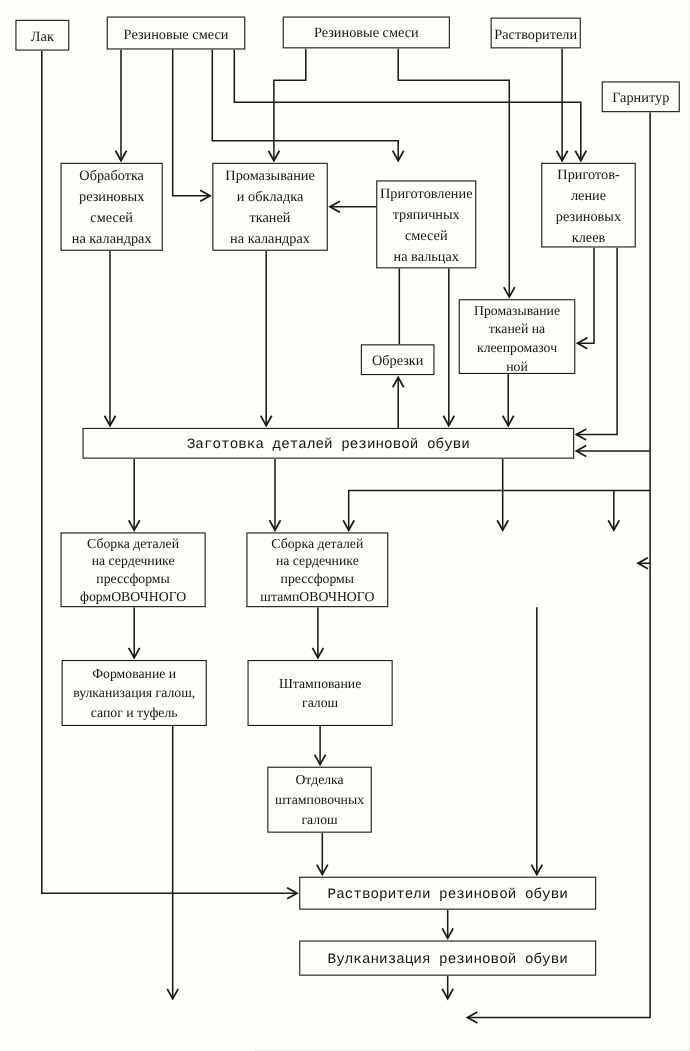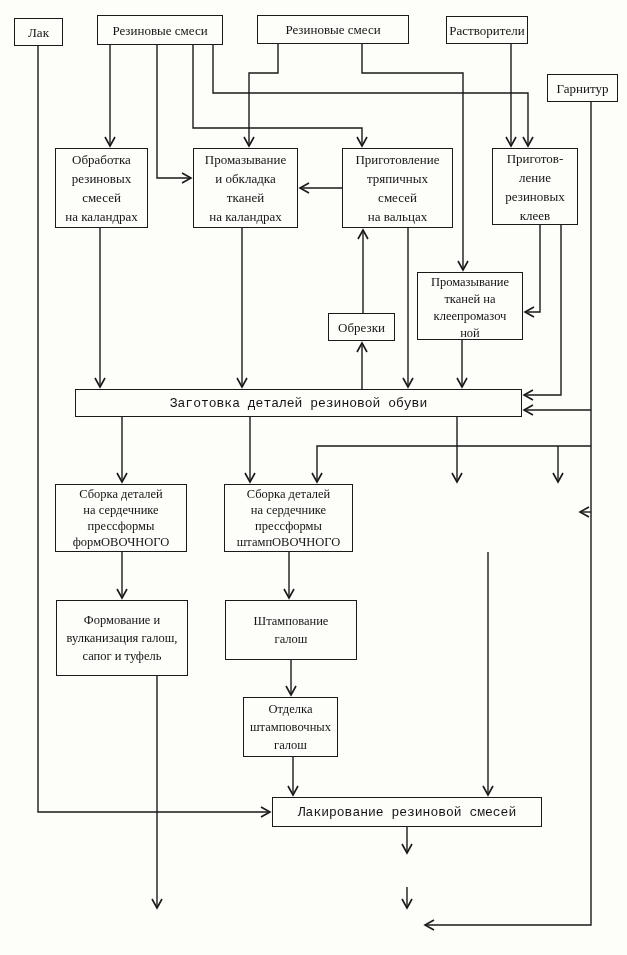--- a/index.html
+++ b/index.html
@@ -84,21 +84,21 @@
   <div class="node lh19" style="left:55px;top:148px;width:93px;height:80px">Обработка
 резиновых
 смесей
 на каландрах</div>
 
   <div class="node lh19" style="left:193px;top:148px;width:105px;height:80px">Промазывание
 и обкладка
 тканей
 на каландрах</div>
 
-  <div class="node lh19" style="left:342px;top:148px;width:111px;height:80px">Приготовление
+  <div class="node lh19" style="left:342px;top:164px;width:91px;height:80px">Приготовление
 тряпичных
 смесей
 на вальцах</div>
 
   <div class="node lh19" style="left:492px;top:148px;width:86px;height:77px">Приготов-
 ление
 резиновых
 клеев</div>
 
   <div class="node" style="left:328px;top:313px;width:67px;height:28px">Обрезки</div>
@@ -114,28 +114,29 @@
 на сердечнике
 прессформы
 формОВОЧНОГО</div>
 
   <div class="node f12" style="left:224px;top:484px;width:129px;height:68px">Сборка деталей
 на сердечнике
 прессформы
 штампОВОЧНОГО</div>
 
 
-  <div class="node f12b" style="left:56px;top:600px;width:132px;height:76px">Формование и
+  <div class="node f12b" style="left:56px;top:600px;width:132px;height:60px">Формование и
 вулканизация галош,
 сапог и туфель</div>
 
   <div class="node f12b" style="left:225px;top:600px;width:132px;height:60px">Штампование
 галош</div>
 
   <div class="node f12b" style="left:243px;top:697px;width:95px;height:60px">Отделка
 штамповочных
 галош</div>
 
-  <div class="node bar" style="left:272px;top:797px;width:270px;height:30px">Лакирование резиновой смесей</div>
+  <div class="node bar" style="left:272px;top:797px;width:270px;height:30px">Растворители резиновой обуви</div>
 
+  <div class="node bar" style="left:272px;top:855px;width:270px;height:32px">Вулканизация резиновой обуви</div>
 
 
 </div>
 
 </body></html>

